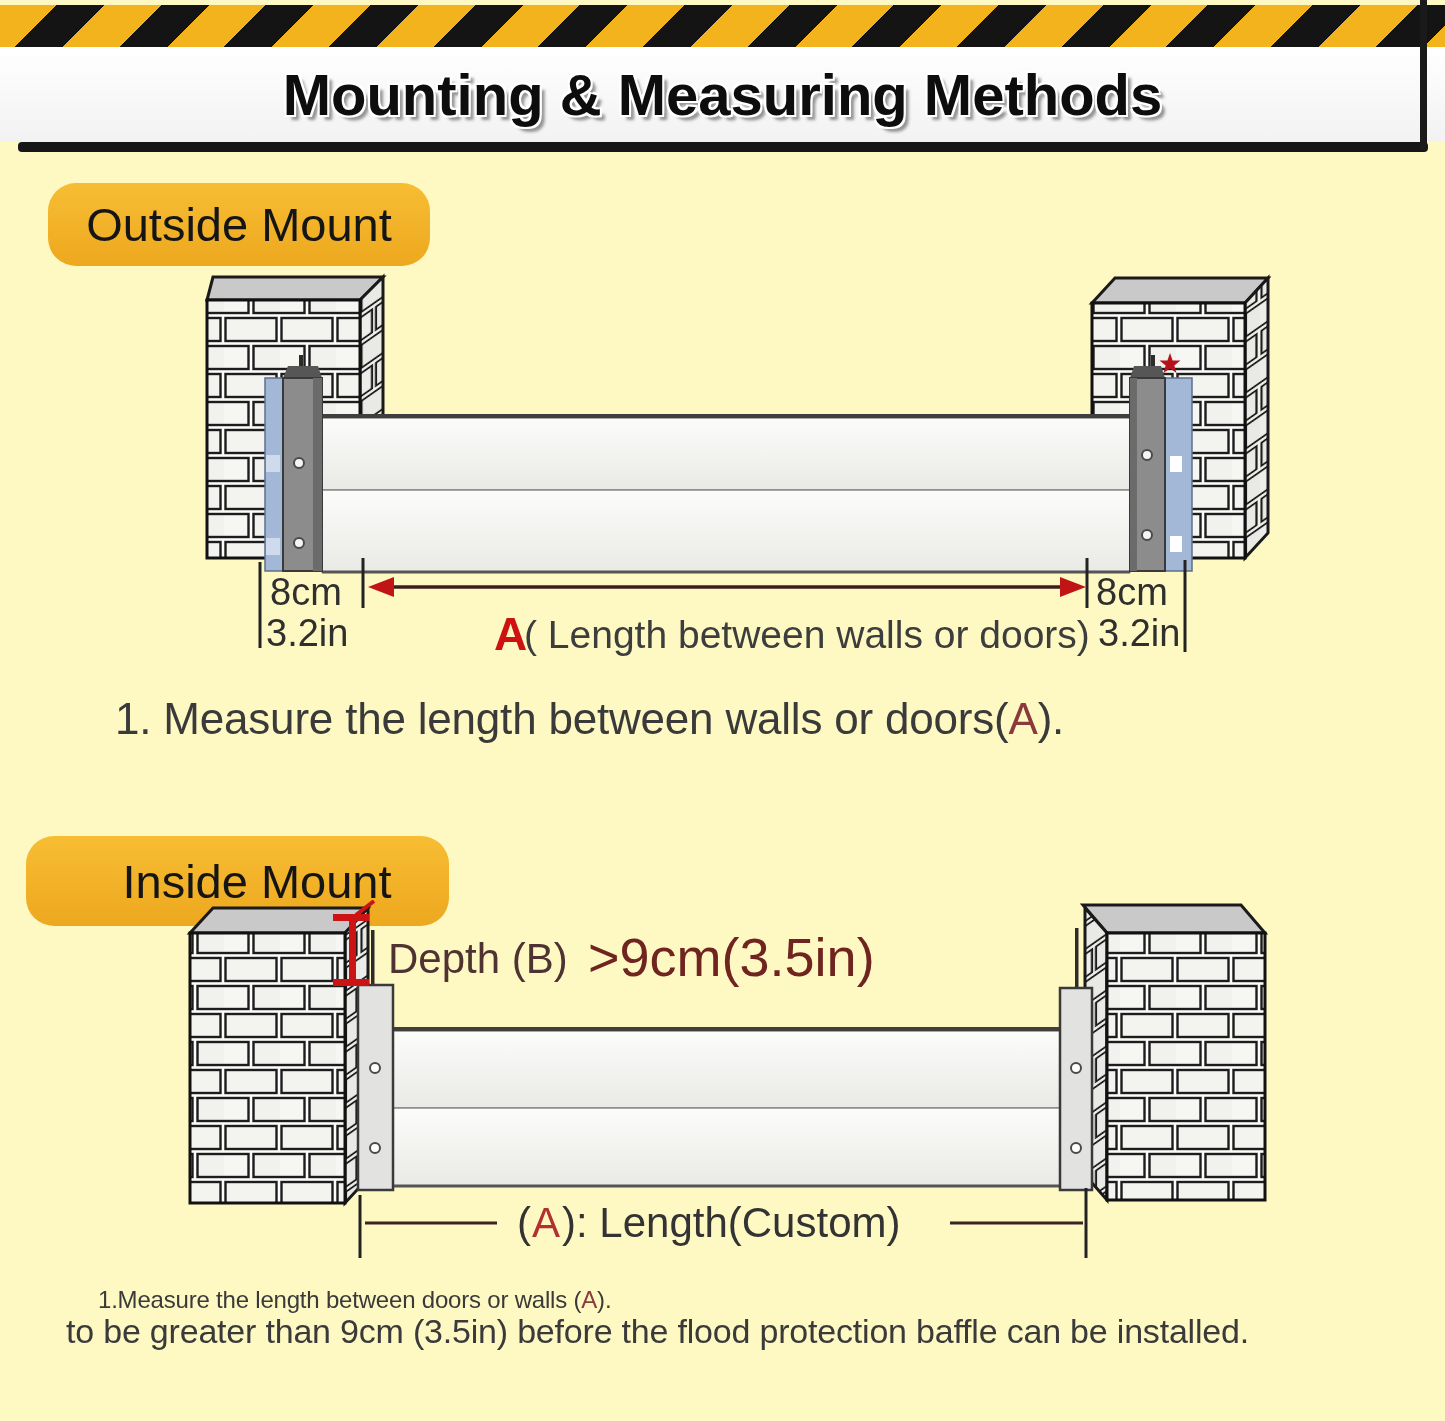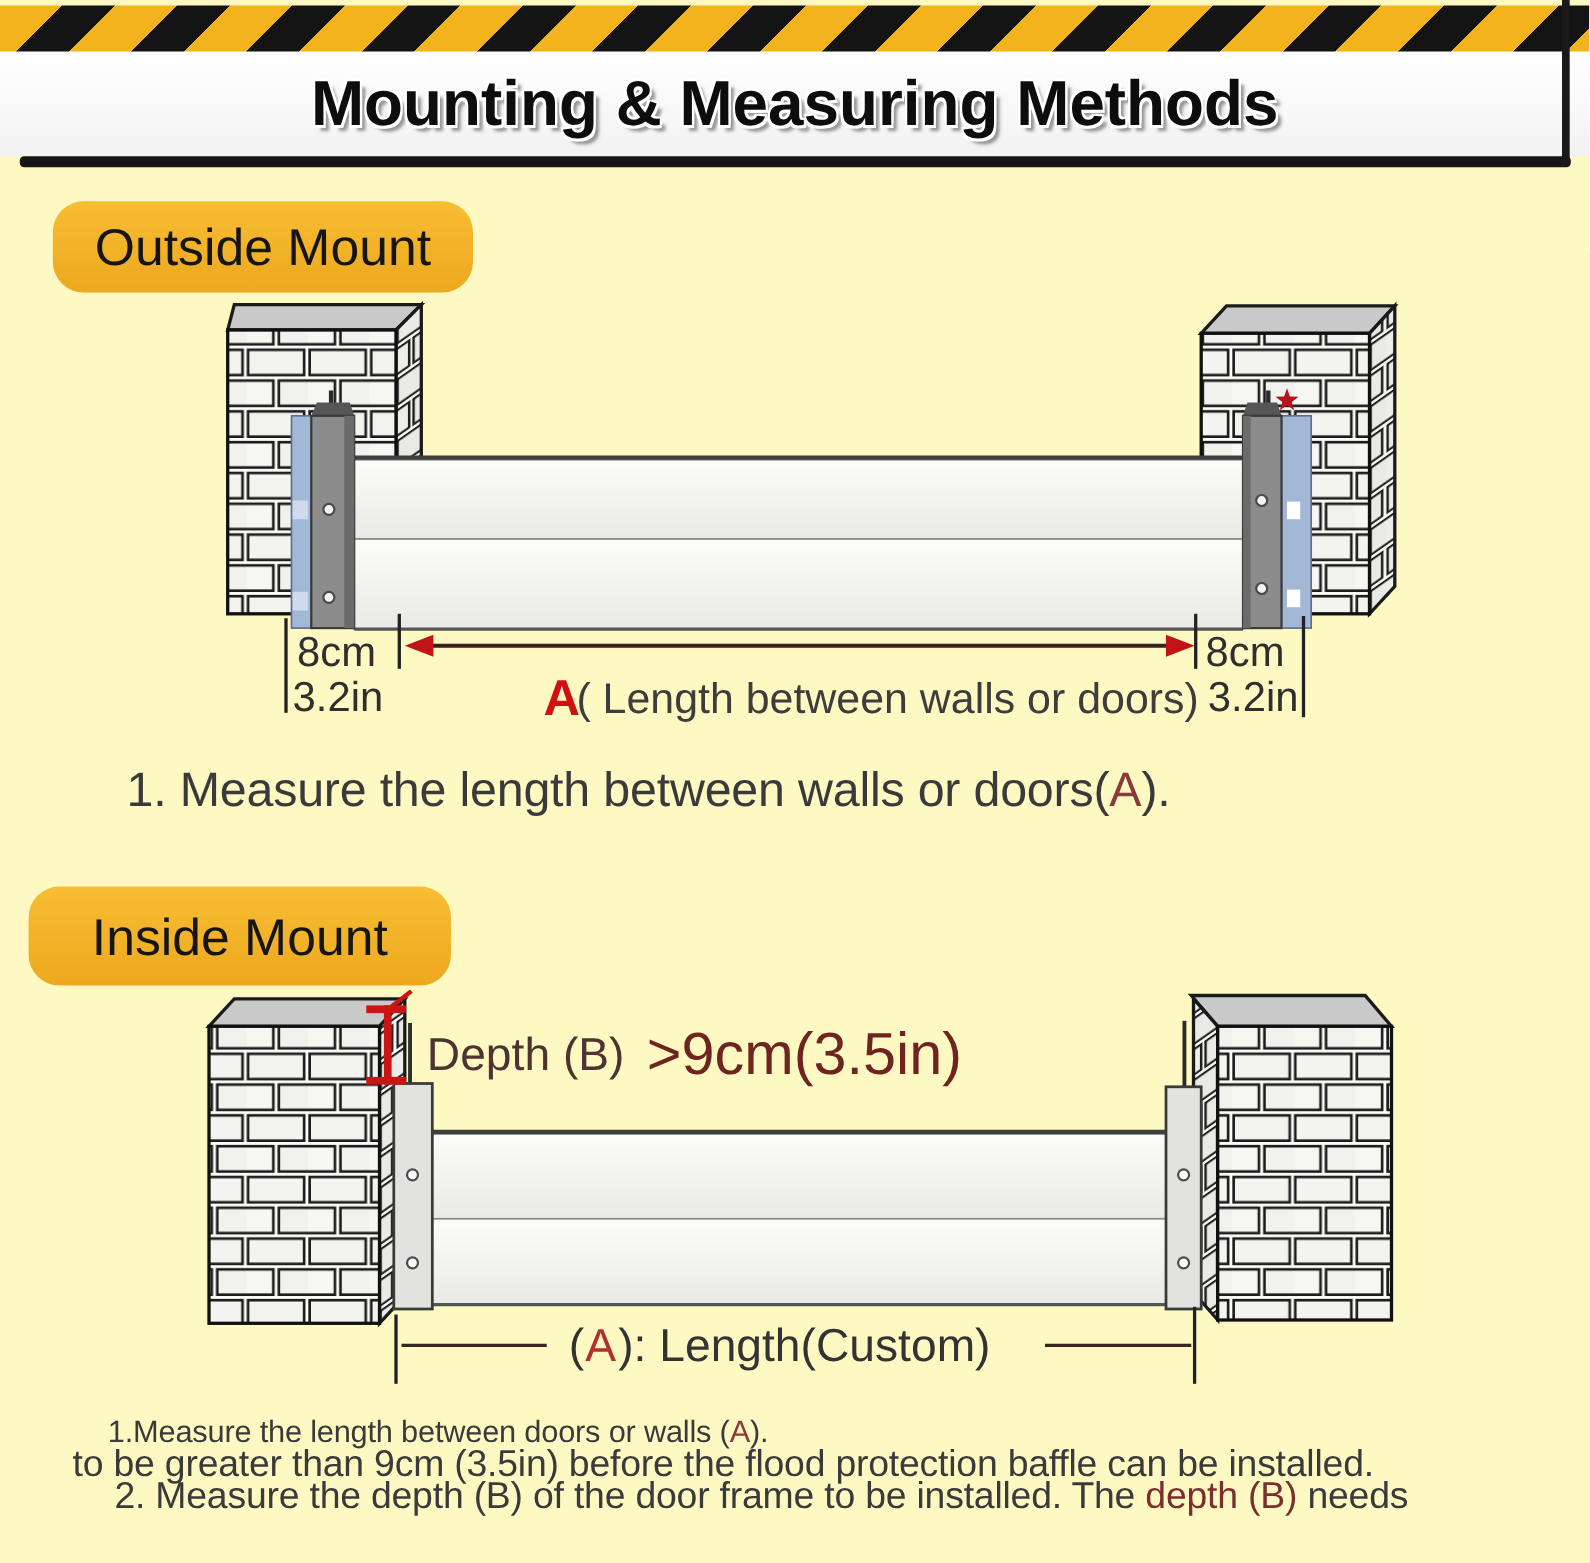--- a/index.html
+++ b/index.html
@@ -14,35 +14,35 @@
   .banner-title{font-size:58px;font-weight:800;color:#0d0d0d;letter-spacing:0px;
     text-shadow:-2px -2px 0 #ffffff,2px -2px 0 #ffffff,-2px 2px 0 #ffffff,2px 2px 0 #ffffff,5px 5px 3px rgba(70,70,70,.55);}
   .banner-bottom-bar{position:absolute;left:18px;top:142px;width:1410px;height:10px;background:#161616;border-radius:4px;}
   .banner-right-edge{position:absolute;left:1420px;top:0;width:7px;height:150px;background:#1a1a1a;}
 
   
   .section-label{position:absolute;background:linear-gradient(#f6bb2e,#edа)#f3b026;background:linear-gradient(#f7bd33,#eda81f);
     border-radius:28px;color:#151515;display:flex;align-items:center;justify-content:center;
     font-size:47px;font-weight:400;}
   .label-outside{left:48px;top:183px;width:382px;height:83px;}
-  .label-inside{left:26px;top:806px;width:384px;height:90px;}
+  .label-inside{left:26px;top:836px;width:384px;height:90px;padding-left:39px;}
 
   
   .diagram{position:absolute;left:0;width:1445px;}
   #diagram-outside{top:260px;height:400px;}
   #diagram-inside{top:900px;height:400px;}
   svg text{font-family:"Liberation Sans", sans-serif;}
 
   
   .step{position:absolute;font-size:44px;color:#3a3a3a;white-space:pre-wrap;letter-spacing:-0.2px;}
   .step .red{color:#7c2e2e;}
   .step .red-a{color:#8a3a3a;}
   .out-step1{left:115px;top:694px;}
   .out-step2{left:115px;top:750px;}
-  .in-step1{left:98px;top:1286px;font-size:28px;}
+  .in-step1{left:98px;top:1286px;font-size:24px;}
   .in-step2{left:104px;top:1341px;font-size:34px;}
   .in-step3{left:66px;top:1312px;font-size:34px;}
 </style>
 </head>
 <body>
 
 <div id="page">
 
   <div>
     <div class="hazard-band"></div>
@@ -208,16 +208,15 @@
       <line x1="1086" y1="288" x2="1086" y2="358" stroke="#222222" stroke-width="3"></line>
       <line x1="365" y1="323" x2="497" y2="323" stroke="#3a2424" stroke-width="3"></line>
       <line x1="950" y1="323" x2="1083" y2="323" stroke="#3a2424" stroke-width="3"></line>
       <text x="517" y="337" font-size="42" fill="#333333">(</text>
       <text x="532" y="337" font-size="42" fill="#b23030">A</text>
       <text x="562" y="337" font-size="42" fill="#333333">): Length(Custom)</text>
     </g>
   </svg>
 
   <div class="step in-step1"><span>1.Measure the length between doors or walls (</span><span class="red-a">A</span><span>).</span></div>
-  <div class="step in-step2"><span>2. Measure the depth (B) of the door frame to be installed. The </span><span class="red">depth (B)</span><span> needs</span></div>
   <div class="step in-step3">to be greater than 9cm (3.5in) before the flood protection baffle can be installed.</div>
 
 </div>
 
 </body></html>

